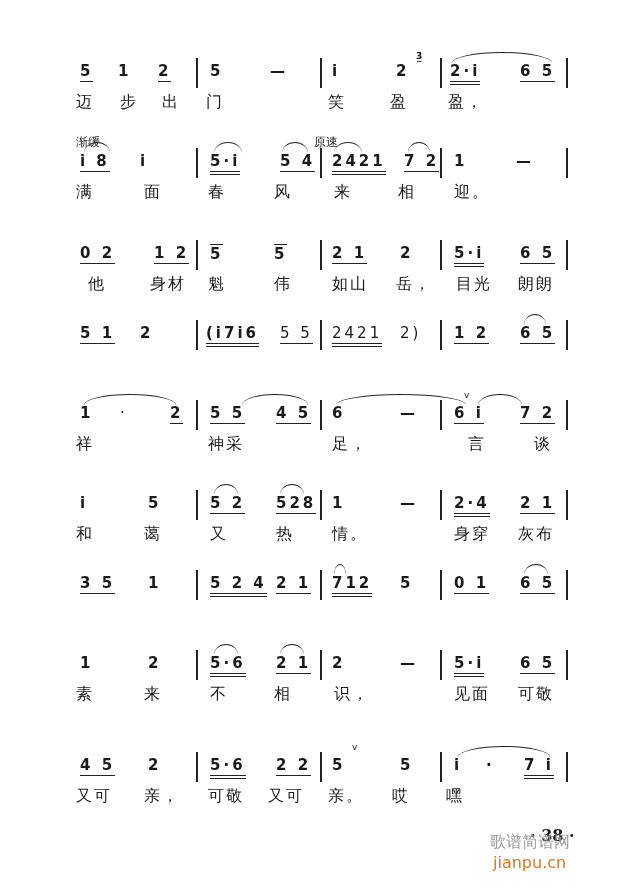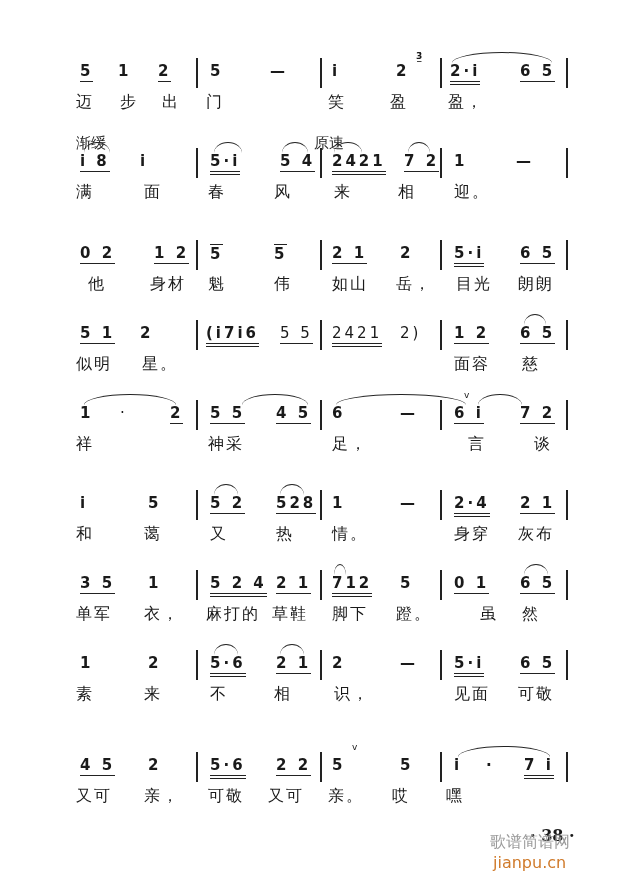--- a/index.html
+++ b/index.html
@@ -2,21 +2,21 @@
 <html><head>
   <meta charset="utf-8">
   <style>
     html, body { margin: 0; padding: 0; }
     body {
       width: 640px; height: 893px; background: #ffffff; position: relative; overflow: hidden;
       font-family: "DejaVu Sans", sans-serif; color: #1a1a1a;
     }
     .page { position: absolute; left: 0; top: 0; width: 640px; height: 893px; }
     .system { position: absolute; left: 70px; width: 510px; height: 80px; }
-    .tempo { position: absolute; top: -14px; font-size: 15px; color: #222; text-align: center; }
+    .tempo { position: absolute; top: -14px; font-size: 12px; color: #222; text-align: center; }
     .notes-row { position: absolute; top: 0; left: 0; width: 510px; height: 30px; }
     .lyrics-row { position: absolute; top: 34px; left: 0; width: 510px; height: 22px; }
     .note {
       position: absolute; top: 4px; font-family: "DejaVu Sans", sans-serif; font-weight: bold;
       font-size: 15px; letter-spacing: 3px; white-space: nowrap; line-height: 18px;
     }
     .note.ul1 { border-bottom: 1.5px solid #222; padding-bottom: 1px; }
     .note.ul2 { border-bottom: 4px double #222; padding-bottom: 1px; }
     .bar { position: absolute; top: 0; width: 2px; height: 30px; background: #222; }
     .lyric { position: absolute; top: 0; font-family: "DejaVu Serif", serif; font-size: 16px; letter-spacing: 2px; white-space: nowrap; }
@@ -133,26 +133,20 @@
       <span class="note ul1" style="left:210px;font-weight:normal">5 5</span>
       <div class="bar" style="left:250px"></div>
       <span class="note ul2" style="left:262px;font-weight:normal">2421</span>
       <span class="note" style="left:330px;font-weight:normal">2)</span>
       <div class="bar" style="left:370px"></div>
       <span class="note ul1" style="left:384px">1 2</span>
       <div class="slur" style="left:454px;width:22px"></div>
       <span class="note ul1" style="left:450px">6 5</span>
       <div class="bar" style="left:496px"></div>
     </div>
-    <div class="lyrics-row">
-      <span class="lyric" style="left:6px">似明</span>
-      <span class="lyric" style="left:72px">星。</span>
-      <span class="lyric" style="left:384px">面容</span>
-      <span class="lyric" style="left:452px">慈</span>
-    </div>
   </div>
 
   <div class="system" style="top:400px">
     <div class="notes-row">
       <div class="slur" style="left:14px;width:92px"></div>
       <span class="note" style="left:10px">1</span>
       <span class="note" style="left:50px;font-weight:normal">·</span>
       <span class="note ul1" style="left:100px">2</span>
       <div class="bar" style="left:126px"></div>
       <div class="slur" style="left:172px;width:66px"></div>
@@ -216,30 +210,20 @@
       <div class="bar" style="left:250px"></div>
       <div class="slur" style="left:264px;width:12px"></div>
       <span class="note ul2" style="left:262px">712</span>
       <span class="note" style="left:330px">5</span>
       <div class="bar" style="left:370px"></div>
       <span class="note ul1" style="left:384px">0 1</span>
       <div class="slur" style="left:454px;width:24px"></div>
       <span class="note ul1" style="left:450px">6 5</span>
       <div class="bar" style="left:496px"></div>
     </div>
-    <div class="lyrics-row">
-      <span class="lyric" style="left:6px">单军</span>
-      <span class="lyric" style="left:74px">衣，</span>
-      <span class="lyric" style="left:136px">麻打的</span>
-      <span class="lyric" style="left:202px">草鞋</span>
-      <span class="lyric" style="left:262px">脚下</span>
-      <span class="lyric" style="left:326px">蹬。</span>
-      <span class="lyric" style="left:410px">虽</span>
-      <span class="lyric" style="left:452px">然</span>
-    </div>
   </div>
 
   <div class="system" style="top:650px">
     <div class="notes-row">
       <span class="note" style="left:10px">1</span>
       <span class="note" style="left:78px">2</span>
       <div class="bar" style="left:126px"></div>
       <div class="slur" style="left:144px;width:24px"></div>
       <span class="note ul2" style="left:140px">5·6</span>
       <div class="slur" style="left:210px;width:24px"></div>

